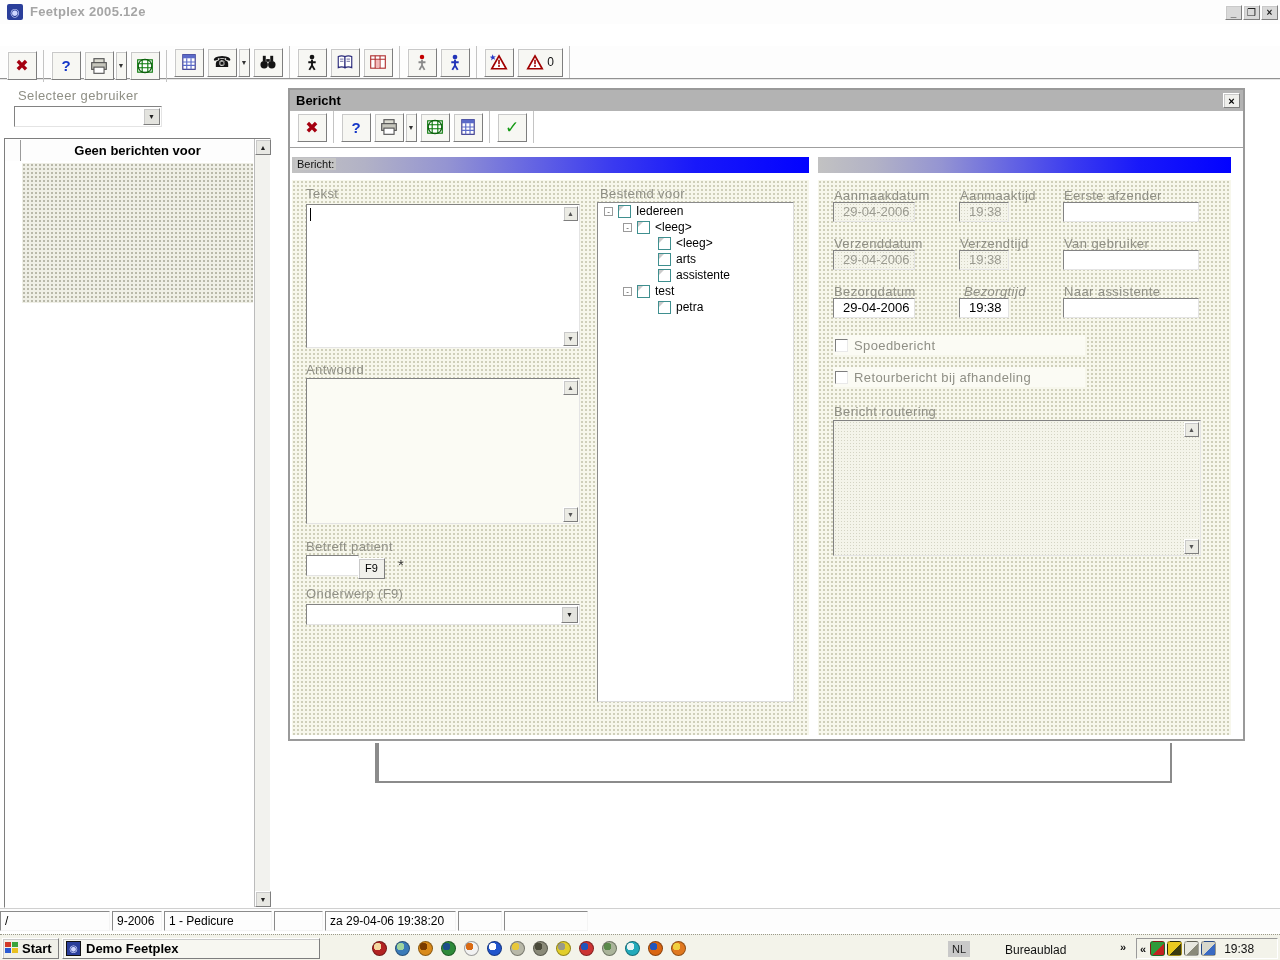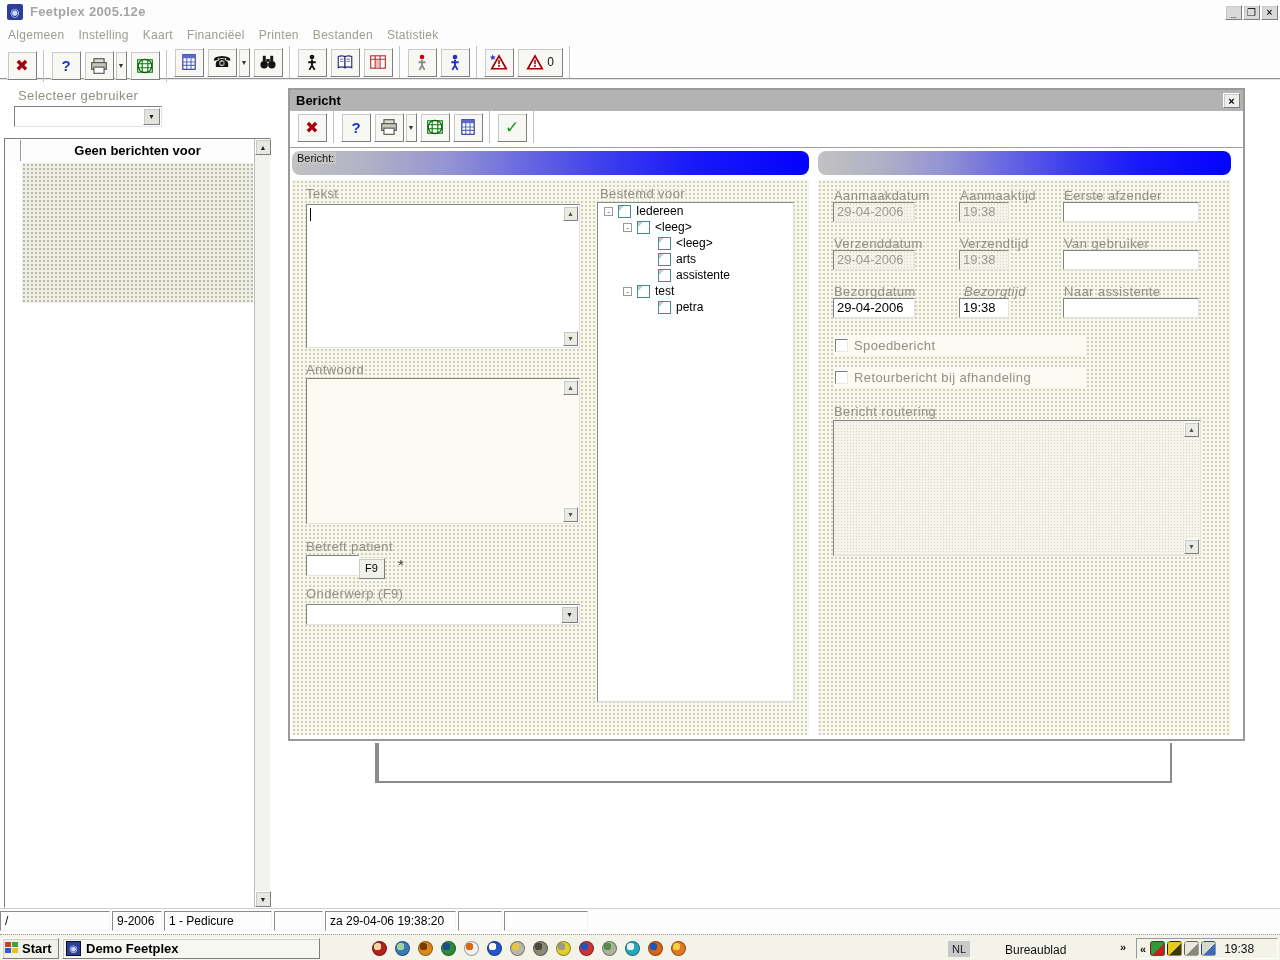--- a/index.html
+++ b/index.html
@@ -51,21 +51,21 @@
   .scr-btn { position:absolute; left:0; width:16px; height:16px; background:#e8e8e3; text-align:center; font-size:7px; line-height:15px; color:#222; }
 
   
   #bericht-window { position:absolute; left:288px; top:88px; width:957px; height:653px; background:#fff; border:2px solid #9a9a9a; }
   #bw-titlebar { position:absolute; left:0; top:0; right:0; height:21px; background:#b3b3b3; }
   #bw-title { position:absolute; left:6px; top:3px; font-weight:bold; font-size:13px; color:#000; }
   #bw-close { position:absolute; right:3px; top:3px; width:17px; height:15px; background:#efefec; text-align:center; line-height:14px; font-size:11px; font-weight:bold; }
   #bw-toolbar { position:absolute; left:0; top:21px; right:0; height:35px; background:#fff; }
   #bw-hline { position:absolute; left:0; top:57px; right:0; height:2px; border-top:1px solid #9f9f9f; border-bottom:1px solid #fff; }
 
-  .banner { position:absolute; top:61px; height:24px; background:linear-gradient(90deg,#c2c2c2 0%,#b2b2c6 14%,#9494d2 30%,#6666e2 46%,#3a3af0 62%,#1818fa 78%,#0202ff 100%);border-radius:8px; }
+  .banner { position:absolute; top:67px; height:16px; background:linear-gradient(90deg,#c2c2c2 0%,#b2b2c6 14%,#9494d2 30%,#6666e2 46%,#3a3af0 62%,#1818fa 78%,#0202ff 100%); }
   #banner-left { left:2px; width:517px; }
   #banner-right { left:528px; width:413px; }
   #banner-label { position:absolute; left:3px; top:1px; font-size:11px; color:#111; background:#c6c6c6; padding:0 2px; }
 
   .panel { position:absolute; top:90px; height:555px; }
   #panel-left { left:2px; width:300px; }
   #panel-mid { left:302px; width:217px; }
   #panel-right { left:528px; width:413px; }
 
   .ta { position:absolute; }
@@ -78,21 +78,21 @@
   
   #tree-box { position:absolute; left:5px; top:22px; width:197px; height:500px; background:#fff; border:1px solid; border-color:#8a8a8a #dcdcdc #dcdcdc #8a8a8a; overflow:hidden; }
   .tree-row { position:relative; height:16px; display:flex; align-items:center; font-size:12px; }
   .expander { width:9px; height:9px; border:1px solid #9a9a9a; background:#fff; font-size:8px; line-height:7px; text-align:center; color:#333; margin-right:5px; flex:none; }
   .tree-cb { width:13px; height:13px; border:1px solid #3f8f8f; background:#fff; margin-right:5px; flex:none; position:relative; }
   .tree-cb::after { content:""; position:absolute; left:0; top:0; border-style:solid; border-width:5px 5px 0 0; border-color:#c9c9c9 transparent transparent transparent; }
   .tree-label { white-space:nowrap;text-align:center; }
 
   
   .fld-label { position:absolute; color:#8f8f85; font-size:13px; letter-spacing:0.4px; white-space:nowrap; }
-  .fld { position:absolute; height:20px; font-size:13px; line-height:18px; padding-left:3px; }
+  .fld { position:absolute; height:20px; font-size:13px; line-height:18px; padding-left:9px; }
   .fld.active { color:#000; background:#fff; }
   .fld.enabled { background:#fff; }
 
   .chk-band { position:absolute; left:15px; width:252px; height:20px; background:#fbfbf4; display:flex; align-items:center; }
   .chk-box { width:13px; height:13px; background:#fff; border:1px solid; border-color:#7e7e7e #e9e9e9 #e9e9e9 #7e7e7e; margin:0 6px 0 2px; flex:none; }
   .chk-label { color:#8f8f85; font-size:13px; letter-spacing:0.4px; }
 
   
   #behind-box { position:absolute; left:375px; top:743px; width:797px; height:40px; background:#fff; border-left:4px solid #8b8b8b; border-right:2px solid #8b8b8b; border-bottom:2px solid #8b8b8b; }
 
@@ -122,21 +122,20 @@
 <div id="screen">
 
   <div id="titlebar">
     <div id="app-icon">◉</div>
     <div id="app-title">Feetplex 2005.12e</div>
     <div class="winbtn bev-out" style="left:1225px">_</div>
     <div class="winbtn bev-out" style="left:1243px">❐</div>
     <div class="winbtn bev-out" style="left:1261px">×</div>
   </div>
 
-  <div id="menubar"><span class="menu-item">Algemeen</span><span class="menu-item">Instelling</span><span class="menu-item">Kaart</span><span class="menu-item">Financiëel</span><span class="menu-item">Printen</span><span class="menu-item">Bestanden</span><span class="menu-item">Statistiek</span></div>
 
   <div id="main-toolbar"><span class="tb-group">
         <span class="tb-btn bev-out">
           <span style="display: inline-flex; width: 18px; height: 18px; align-items: center; justify-content: center;">
             <span class="glyph-ico" style="color:#a50010;font-size:16px">✖</span>
           </span>
         </span>
       </span><span class="tb-group">
         <span class="tb-btn bev-out">
           <span style="display: inline-flex; width: 18px; height: 18px; align-items: center; justify-content: center;">

